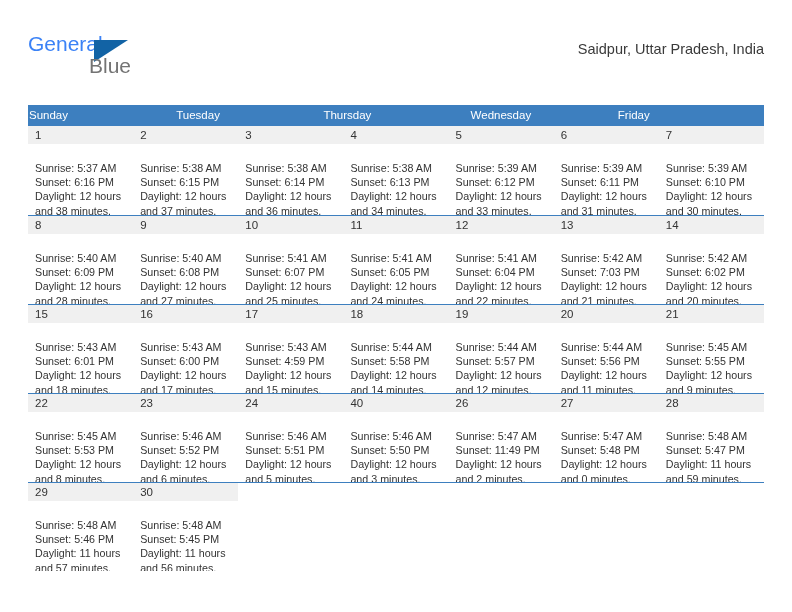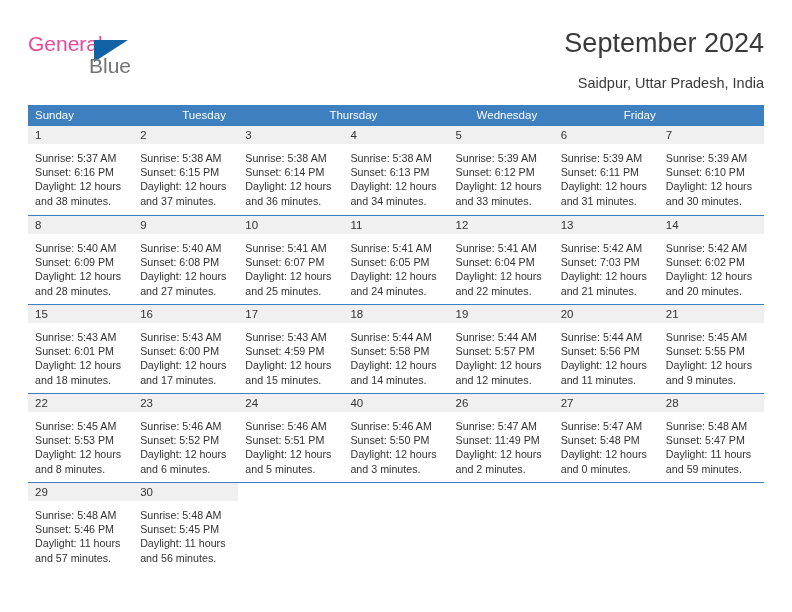--- a/index.html
+++ b/index.html
@@ -35,21 +35,21 @@
     top: 6px;
     width: 210px;
     height: 56px;
   }
   .brand-general {
     position: absolute;
     left: 0;
     top: 0;
     font-size: 21px;
     letter-spacing: 0px;
-    color: #ec4899;
+    color: #3b82f6;
     font-family: "Liberation Sans", sans-serif;
   }
   .brand-blue {
     position: absolute;
     left: 61px;
     top: 22px;
     font-size: 21px;
     color: #737373;
     font-family: "Liberation Sans", sans-serif;
   }
@@ -93,21 +93,21 @@
   .weekday-row {
     display: flex;
     background: #3d7fbf;
     height: 21px;
   }
   .weekday-cell {
     flex: 1 1 0;
     color: #ffffff;
     font-size: 11.5px;
     line-height: 21px;
-    padding-left: 7px;
+    padding-left: 1px;
     box-sizing: border-box;
     white-space: nowrap;
   }
   .week-row {
     display: flex;
     border-top: 1px solid #3d7fbf;
     height: 89px;
     box-sizing: border-box;
   }
   .week-row.first {
@@ -127,21 +127,21 @@
   .day-cell.empty .day-num-strip {
     background: transparent;
   }
   .day-num {
     font-size: 11.5px;
     color: #333333;
     line-height: 18px;
     padding-left: 7px;
   }
   .day-info {
-    padding: 7px 6px 0 7px;
+    padding: 17px 6px 0 7px;
   }
   .day-info div {
     font-size: 10.7px;
     line-height: 14.2px;
     color: #333333;
     white-space: nowrap;
   }
 </style>
 </head>
 <body>
@@ -150,21 +150,20 @@
 
   <div class="header">
 
     <div class="brand">
       <span class="brand-general">General</span>
       <span class="brand-triangle"></span>
       <span class="brand-blue">Blue</span>
     </div>
 
     <div class="title-block">
-      <div class="cal-title">September 2024</div>
       <div class="cal-subtitle">Saidpur, Uttar Pradesh, India</div>
     </div>
 
   </div>
 
   <div class="calendar">
 
     <div class="weekday-row">
       <div class="weekday-cell">Sunday</div>
       <div class="weekday-cell">Tuesday</div>

